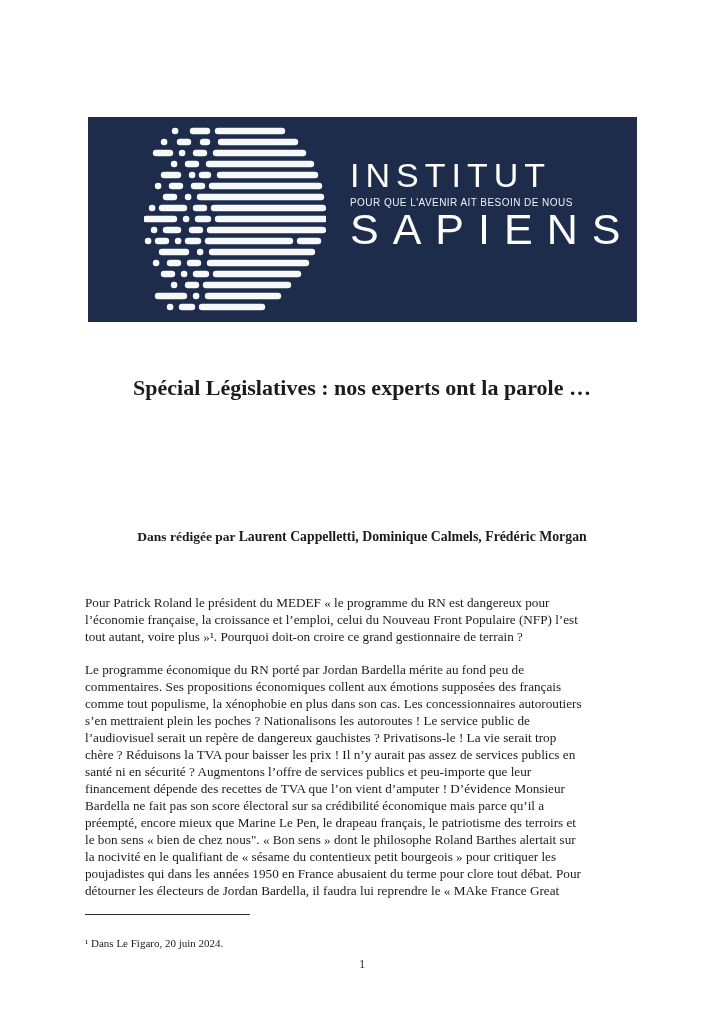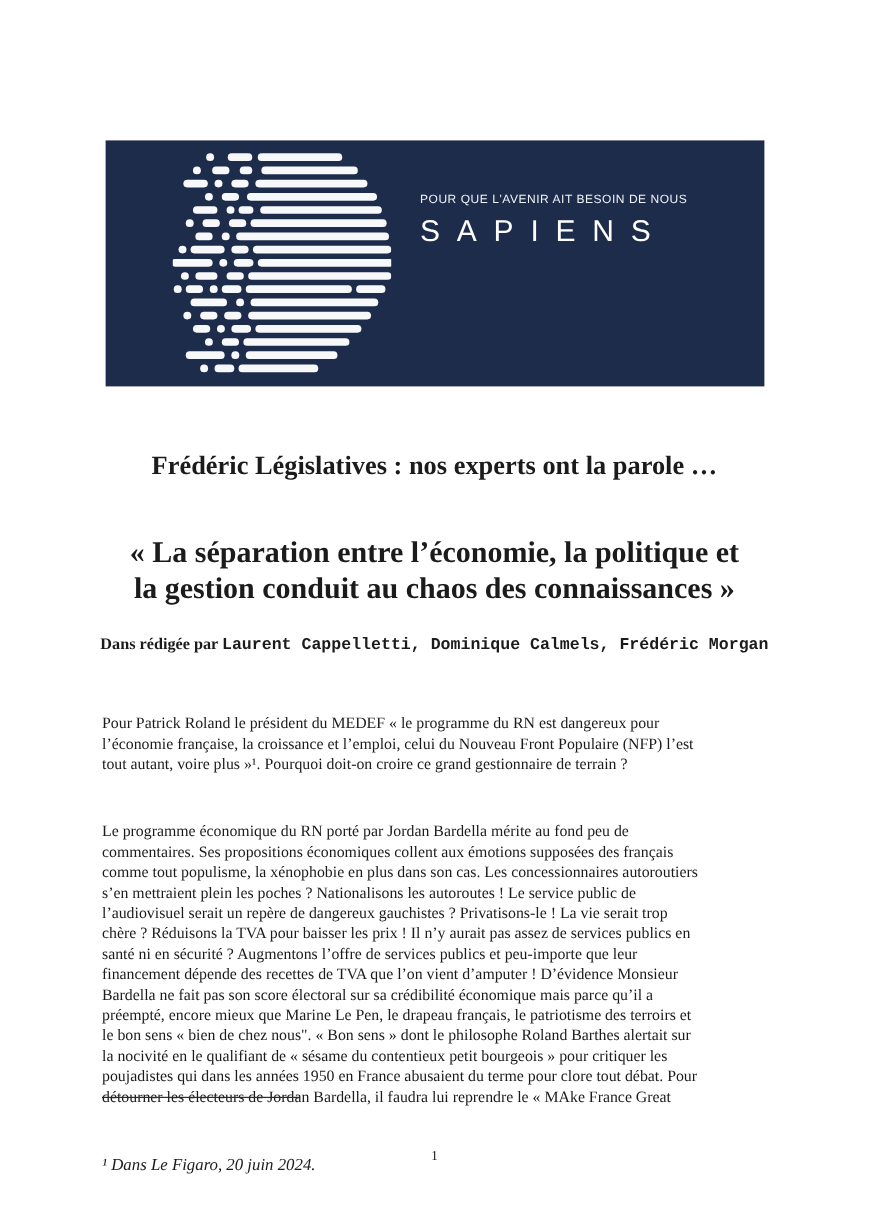--- a/index.html
+++ b/index.html
@@ -53,21 +53,21 @@
     font-weight: 400;
   }
   .logo-tagline {
     font-size: 10px;
     letter-spacing: 0.45px;
     margin-top: 4px;
     color: #eef1f6;
     font-weight: 400;
   }
   .logo-sapiens {
-    font-size: 25px;
+    font-size: 43px;
     letter-spacing: 14px;
     line-height: 36px;
     margin-top: 3px;
     font-weight: 400;
   }
 
   
   .kicker {
     position: absolute;
     left: 0;
@@ -92,51 +92,50 @@
   .byline {
     position: absolute;
     left: 0;
     top: 529px;
     width: 724px;
     text-align: center;
     font-size: 13.5px;
     font-weight: bold;
   }
   .byline .authors {
-    font-family: Liberation Mono, monospace;
+    font-family: Liberation Serif, serif;
     font-size: 13.8px;
   }
 
   
   .para {
     position: absolute;
     left: 85px;
     width: 575px;
     font-size: 13.2px;
     line-height: 17px;
     white-space: pre;
   }
   .para-1 { top: 594px; }
-  .para-2 { top: 684px; }
+  .para-2 { top: 661px; }
 
   
   .footnote-rule {
     position: absolute;
     left: 85px;
     top: 914px;
     width: 165px;
     border-top: 1.5px solid #2b2b2b;
   }
   .footnote {
     position: absolute;
     left: 85px;
-    top: 964px;
-    font-size: 14px;
+    top: 935px;
+    font-size: 11px;
     line-height: 16px;
-    font-style: italic;
   }
 
   
   .page-number {
     position: absolute;
     left: 0;
     top: 958px;
     width: 724px;
     text-align: center;
     font-size: 11.5px;
@@ -207,29 +206,28 @@
         <line x1="44" y1="160" x2="52" y2="160"></line>
         <line x1="62" y1="160" x2="144" y2="160"></line>
       <line x1="14" y1="171" x2="40" y2="171"></line>
         <line x1="52" y1="171" x2="52.2" y2="171"></line>
         <line x1="64" y1="171" x2="134" y2="171"></line>
       <line x1="26" y1="182" x2="26.2" y2="182"></line>
         <line x1="38" y1="182" x2="48" y2="182"></line>
         <line x1="58" y1="182" x2="118" y2="182"></line>
     </svg>
     <div class="logo-text">
+      <div class="logo-institut">INSTITUT</div>
       <div class="logo-tagline">POUR QUE L'AVENIR AIT BESOIN DE NOUS</div>
       <div class="logo-sapiens">SAPIENS</div>
     </div>
   </div>
 
-  <div class="kicker">Frédéric Législatives : nos experts ont la parole …</div>
-
-  <div class="main-title">« La séparation entre l’économie, la politique et
-la gestion conduit au chaos des connaissances »</div>
+  <div class="kicker">Spécial Législatives : nos experts ont la parole …</div>
+
 
   <div class="byline"><span>Dans rédigée par </span><span class="authors">Laurent Cappelletti, Dominique Calmels, Frédéric Morgan</span></div>
 
   <div class="para para-1">Pour Patrick Roland le président du MEDEF « le programme du RN est dangereux pour
 l’économie française, la croissance et l’emploi, celui du Nouveau Front Populaire (NFP) l’est
 tout autant, voire plus »¹. Pourquoi doit-on croire ce grand gestionnaire de terrain ?</div>
   <div class="para para-2">Le programme économique du RN porté par Jordan Bardella mérite au fond peu de
 commentaires. Ses propositions économiques collent aux émotions supposées des français
 comme tout populisme, la xénophobie en plus dans son cas. Les concessionnaires autoroutiers
 s’en mettraient plein les poches ? Nationalisons les autoroutes ! Le service public de

